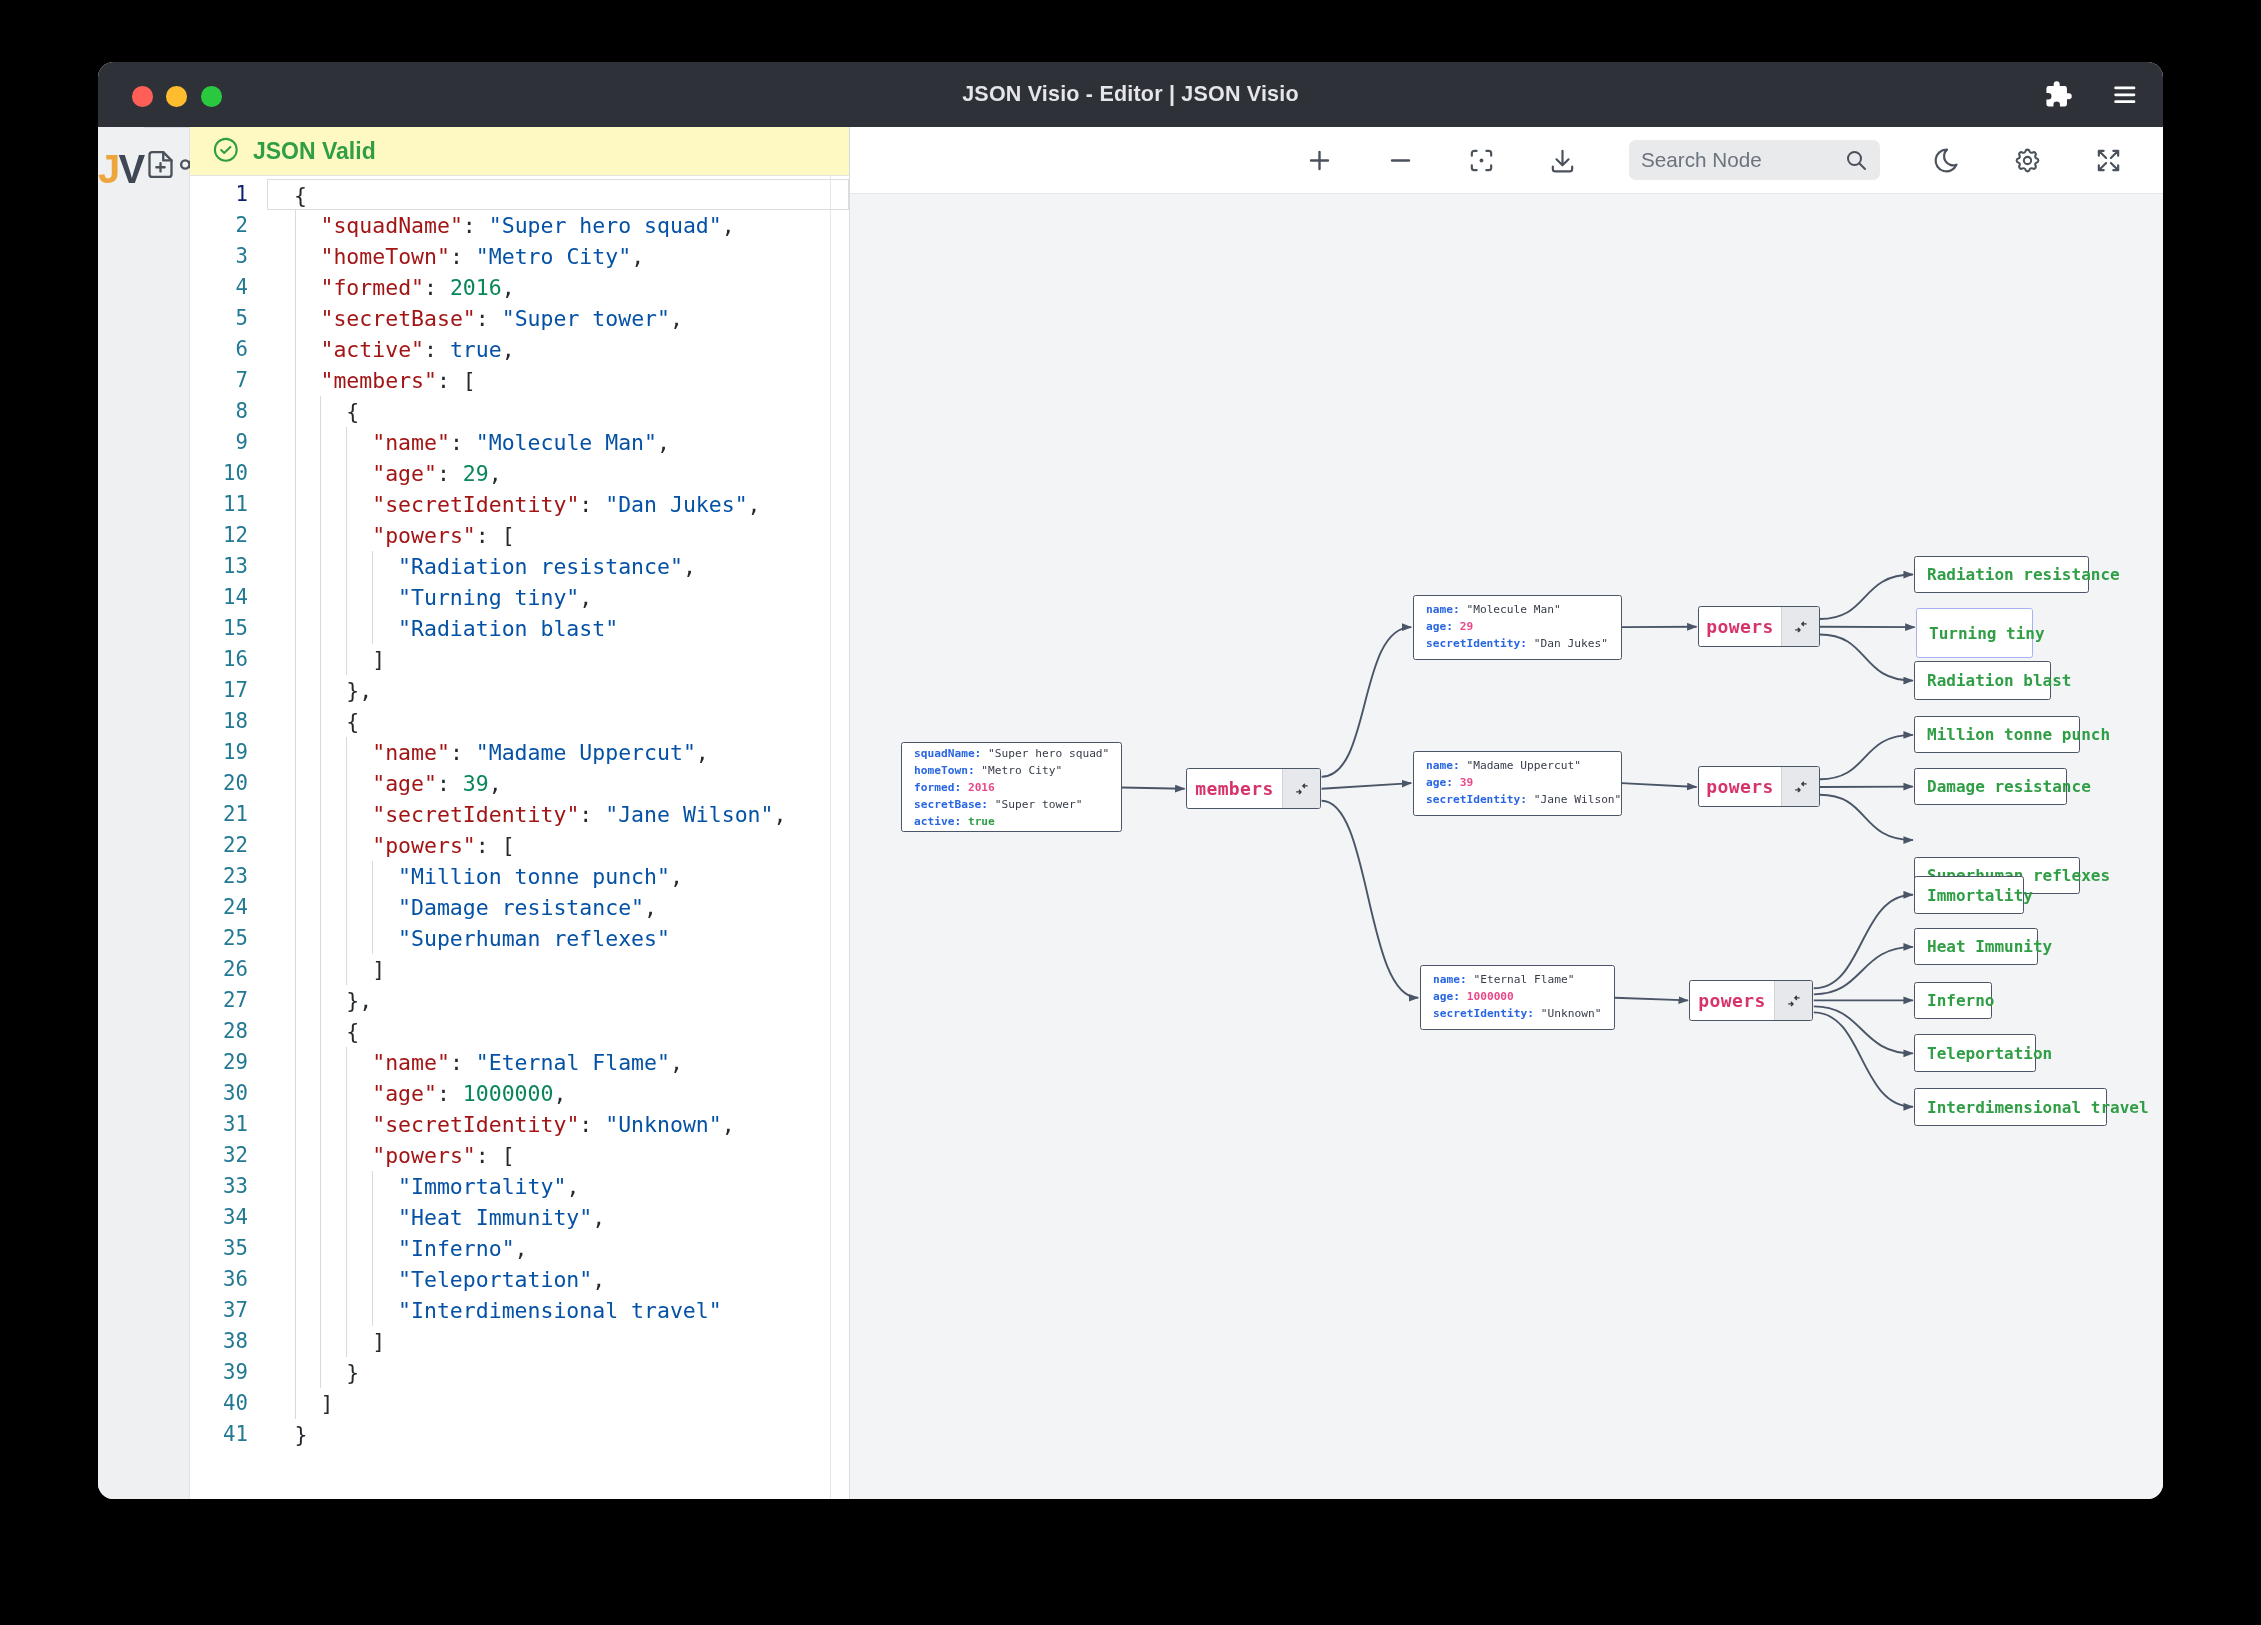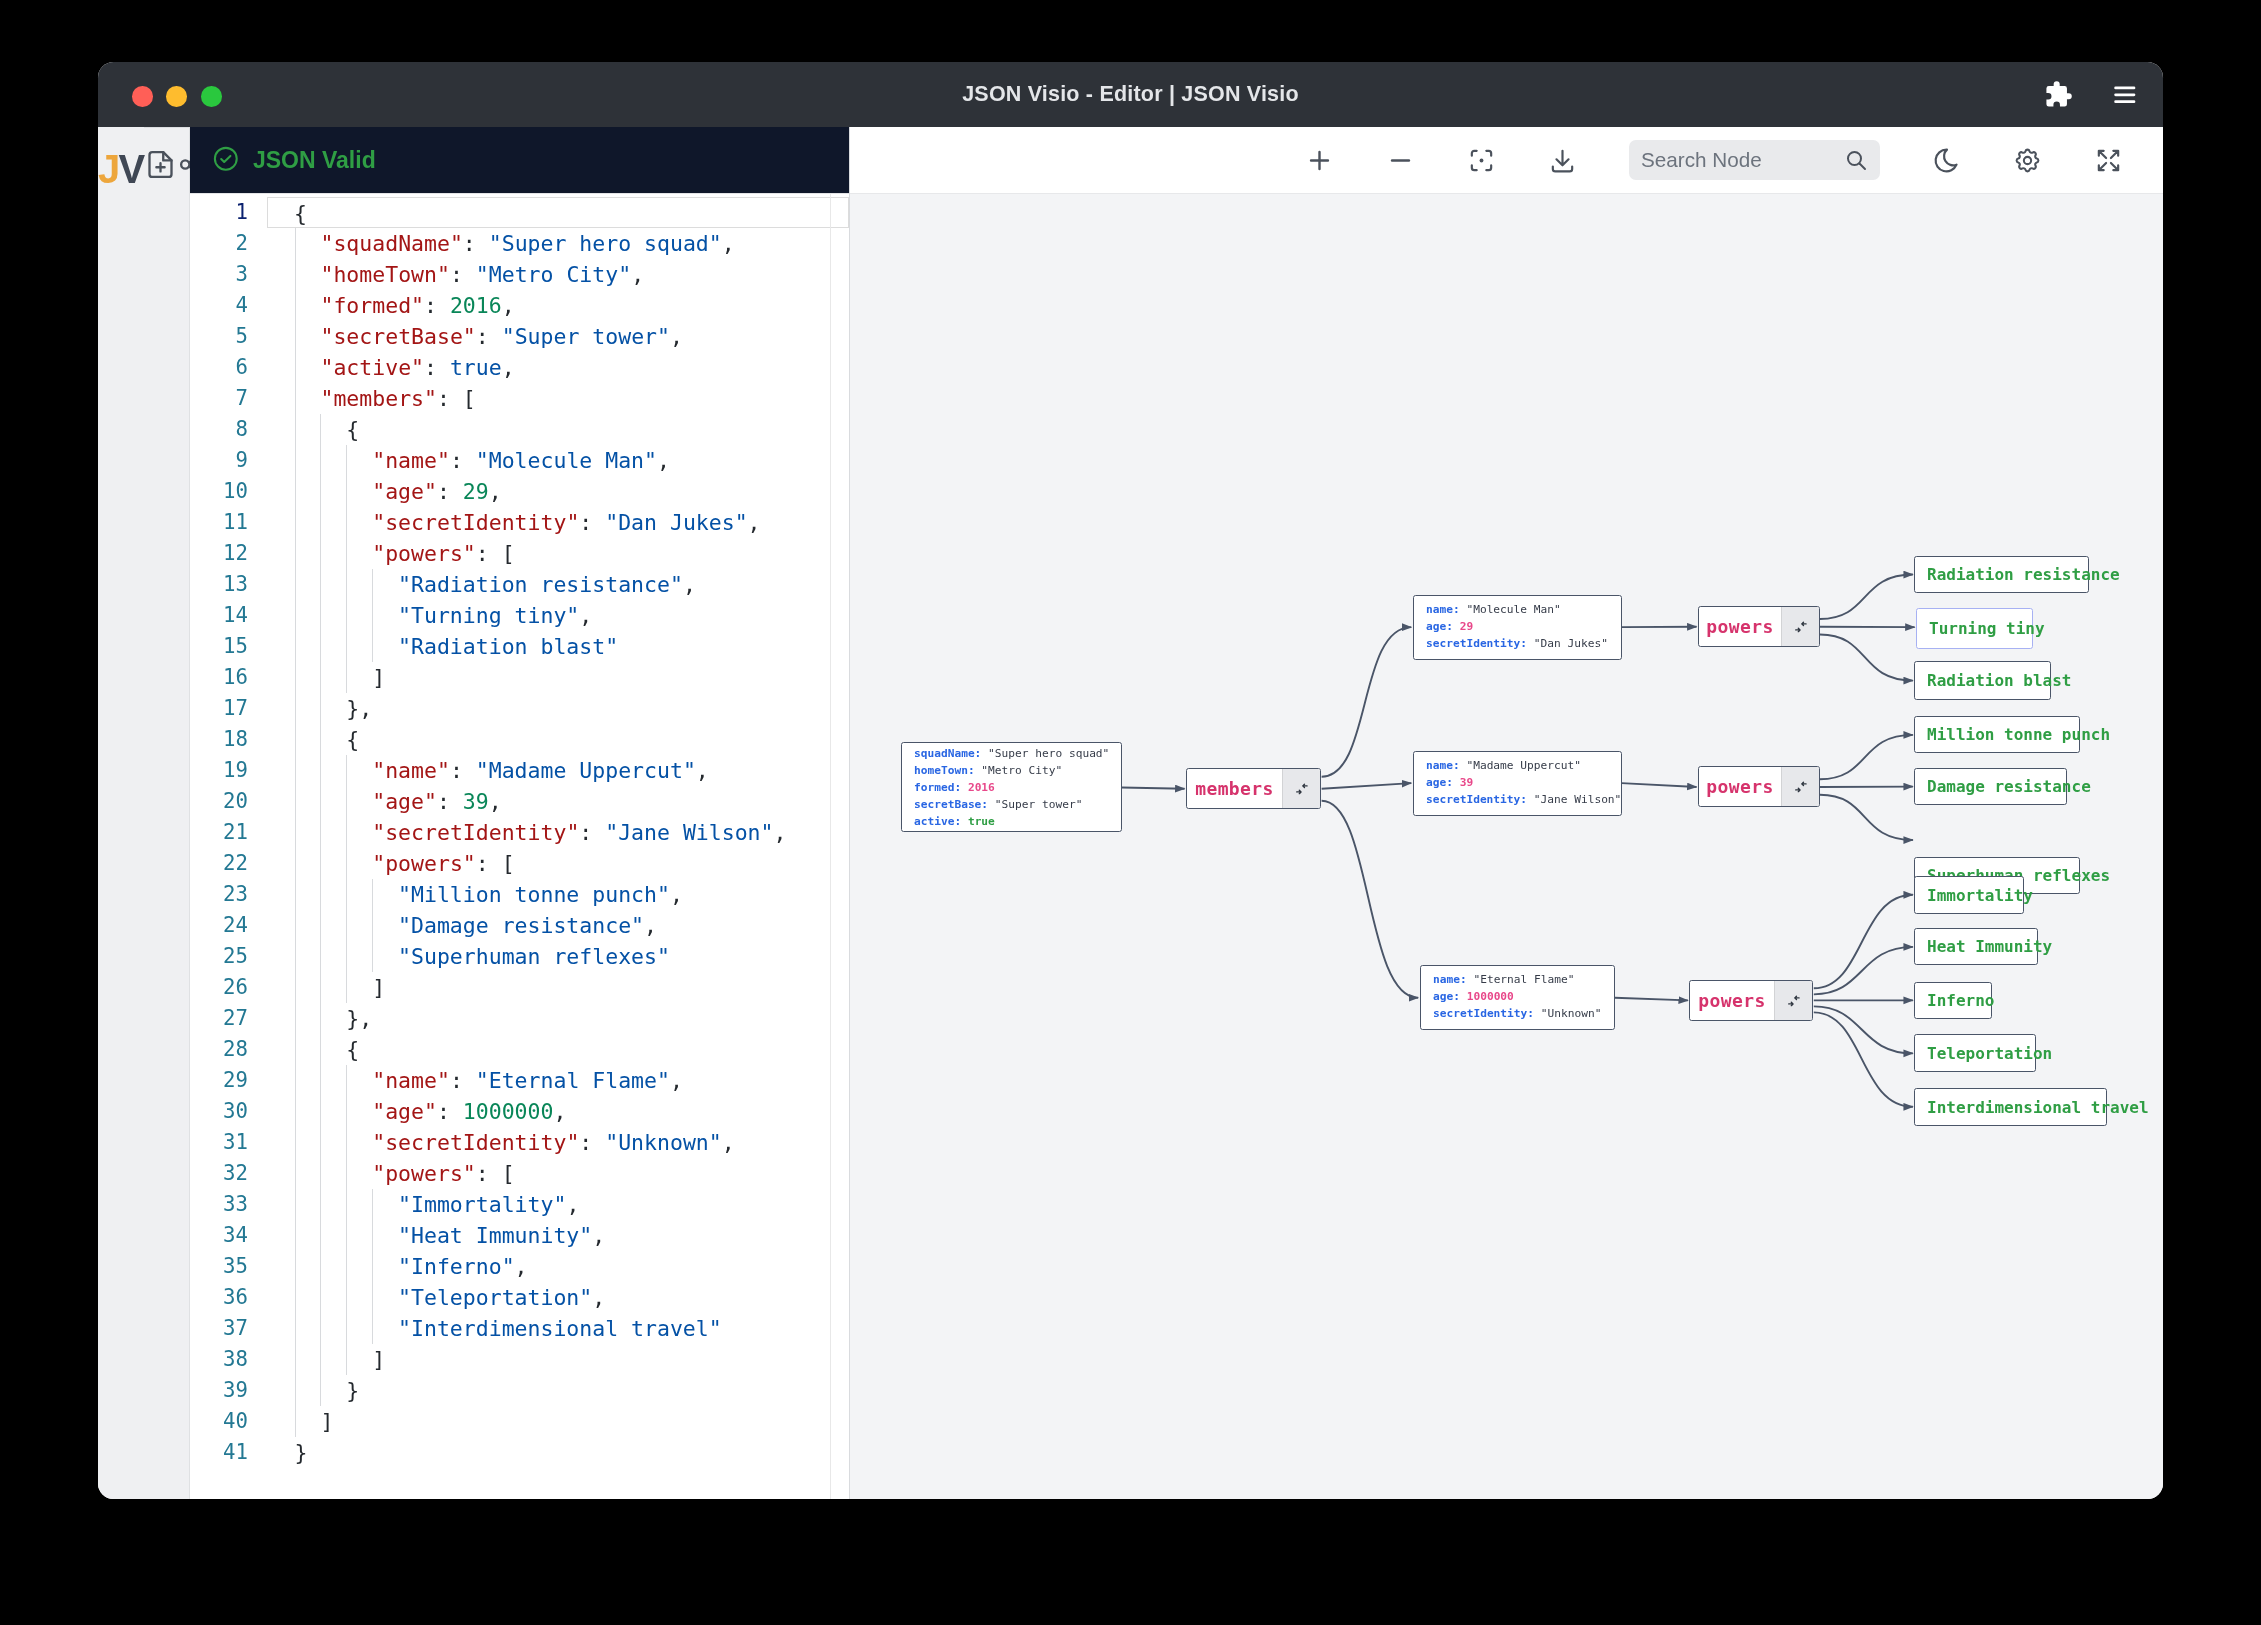--- a/index.html
+++ b/index.html
@@ -22,21 +22,21 @@
   .sidebar { width:92px; background:#eff0f2; border-right:0.9px solid #dfe1e3; display:flex; flex-direction:row; }
   .side-cell { height:74px; display:flex; align-items:center; justify-content:center; border-top:0.9px solid #dcdee1; color:#4b525c; }
   .logo-cell { height:85px; border-top:none; display:flex; align-items:center; justify-content:center; }
   .logo { font-size:40px; font-weight:bold; letter-spacing:-1.7px; }
   .logo-j{ color:#eda63c; } .logo-v{ color:#3f4754; }
   .side-spacer { flex:1; border-top:0.9px solid #dcdee1; }
   .side-cell svg { display:block; }
 
   
   .editor-panel { width:660px; border-right:0.9px solid #d9dbde; display:flex; flex-direction:column; background:#fff; }
-  .editor-header { height:67px; background:#0f172a; border-bottom:0.9px solid #e3e4e6; display:flex; align-items:center; padding-left:22.4px; gap:13px; }
+  .editor-header { height:49px; background:#fef9c3; border-bottom:0.9px solid #e3e4e6; display:flex; align-items:center; padding-left:22.4px; gap:13px; }
   .valid-label { color:#2f9e44; font-size:23px; font-weight:600; }
   .code-area { position:relative; flex:1; overflow:hidden; padding-top:3.4px; font-family:"DejaVu Sans Mono", monospace; font-size:21.5px; }
   .code-area::after { content:""; position:absolute; top:0; bottom:0; right:18px; width:0.9px; background:#e8e8e8; }
   .ed-line { display:flex; height:31px; line-height:31px; white-space:pre; }
   .ed-num { width:77px; padding-right:19px; text-align:right; color:#237893; font-size:20.7px; flex:none; }
   .ed-num.active { color:#0b216f; }
   .ed-content { flex:1; padding-left:27.6px; }
   .ed-content.active-line { border:1.3px solid #dcdcdc; padding-left:26px; }
   .guide { display:inline-block; width:2ch; height:31px; border-left:0.9px solid #d8dadd; vertical-align:top; }
   .tk-k{ color:#a31515; } .tk-s{ color:#0451a5; } .tk-n{ color:#098658; }
@@ -313,21 +313,21 @@
             <div class="nchip">
               <svg width="13.8" height="13.8" viewBox="0 0 16 16" fill="none" stroke="#2f3640" stroke-width="1.6" stroke-linecap="round" stroke-linejoin="round">
                 <path d="M14 4.5H9M11 2.5L9 4.5l2 2"></path>
                 <path d="M2 11.5h5M5 9.5l2 2-2 2"></path>
               </svg>
             </div>
           </div>
           <div class="gnode leaf" style="left: 1064px; top: 362px; width: 175px; height: 37px;">
             <div class="nleaf">Radiation resistance</div>
           </div>
-          <div class="gnode leaf hl" style="left: 1066px; top: 414px; width: 117px; height: 41px;">
+          <div class="gnode leaf hl" style="left: 1066px; top: 414px; width: 117px; height: 50px;">
             <div class="nleaf">Turning tiny</div>
           </div>
           <div class="gnode leaf" style="left: 1064px; top: 467px; width: 137px; height: 39px;">
             <div class="nleaf">Radiation blast</div>
           </div>
           <div class="gnode object detail" style="left: 563px; top: 557px; width: 209px; height: 65px;">
             <div class="nrow"><span class="nk">name: </span><span class="nv-str">"Madame Uppercut"</span></div>
             <div class="nrow"><span class="nk">age: </span><span class="nv-num">39</span></div>
             <div class="nrow"><span class="nk">secretIdentity: </span><span class="nv-str">"Jane Wilson"</span></div>
           </div>

